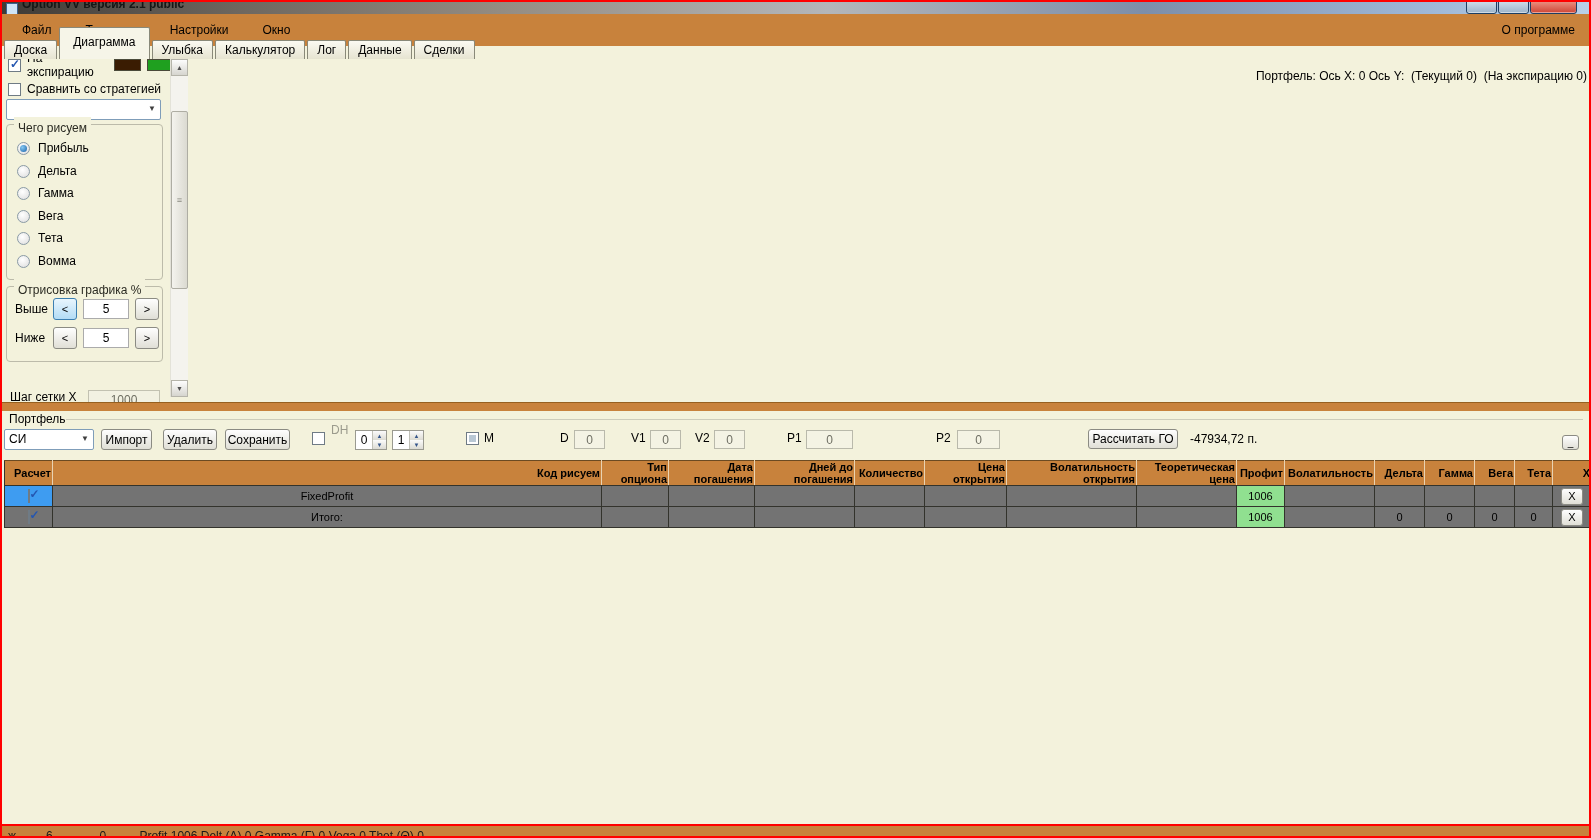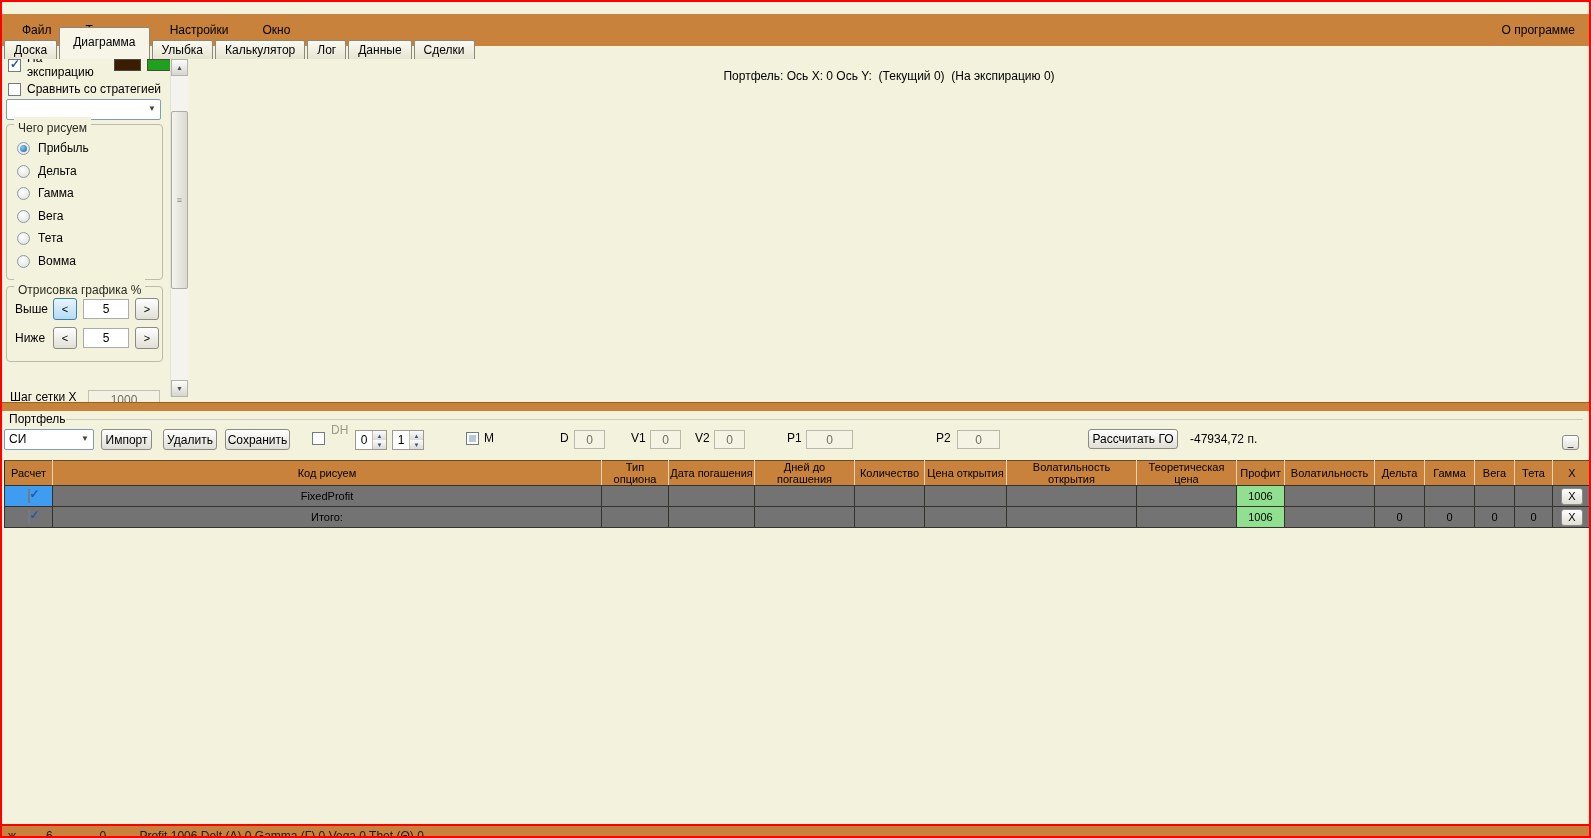--- a/index.html
+++ b/index.html
@@ -61,21 +61,21 @@
   
   .vscroll{position:relative;width:17px;height:338px;background:#f4f3ee;border-left:1px solid #e3e2d8;flex:none;}
   .vsb{position:absolute;left:0;width:17px;height:17px;background:linear-gradient(#fdfdfd,#d6d5cf);
     border:1px solid #b5b4aa;box-sizing:border-box;display:flex;align-items:center;justify-content:center;
     font-size:7px;color:#4f4f4f;}
   .vsb.up{top:0;} .vsb.down{bottom:0;}
   .vthumb{position:absolute;left:0;top:52px;width:17px;height:178px;border:1px solid #aeada3;border-radius:2px;
     background:linear-gradient(90deg,#f4f3ee,#dbdad1);box-sizing:border-box;display:flex;align-items:center;
     justify-content:center;font-size:9px;color:#8a8a80;}
   .chart{flex:1;position:relative;}
-  .chart-title{position:absolute;top:10px;left:3px;right:0;text-align:center;font-size:12px;white-space:pre;}
+  .chart-title{position:absolute;top:10px;left:3px;right:0;text-align:right;font-size:12px;white-space:pre;}
   
   .separator{position:absolute;top:400px;left:0;right:0;height:9px;background:#c8823c;border-top:1px solid #96601f;box-sizing:border-box;}
   
   .bottom{position:absolute;top:409px;left:2px;right:2px;height:415px;font-size:12px;}
   .grouplabel{position:absolute;top:1px;left:5px;font-size:12px;}
   .groupline{position:absolute;top:8px;left:62px;right:4px;height:1px;background:#cdccba;}
   .ctl{position:absolute;top:18px;height:21px;}
   #combo-si{top:18px;left:0;width:90px;height:21px;}
   #btn-import{left:97px;width:51px;}
   #btn-delete{left:159px;width:54px;}
@@ -97,38 +97,47 @@
   #d-label{left:556px;} #d-field{left:570px;width:31px;}
   #v1-label{left:627px;} #v1-field{left:646px;width:31px;}
   #v2-label{left:691px;} #v2-field{left:710px;width:31px;}
   #p1-label{left:783px;} #p1-field{left:802px;width:47px;}
   #p2-label{left:932px;} #p2-field{left:953px;width:43px;}
   #btn-calc{left:1084px;top:18px;width:90px;height:20px;position:absolute;}
   #go-value{position:absolute;left:1186px;top:21px;}
   #btn-collapse{position:absolute;right:8px;top:24px;width:17px;height:15px;font-size:10px;line-height:8px;}
   
   .ptable{position:absolute;top:49px;left:0;width:1587px;border-collapse:collapse;table-layout:fixed;font-size:11px;}
-  .ptable th{background:#c8823c;color:#000;font-weight:normal;height:15px;padding:0 1px;line-height:12px;
-    border-top:1px solid #6b4a22;border-bottom:1px solid #33332c;border-right:1px solid #e9d3b2;box-sizing:border-box;}
+  .ptable th{background:#c8823c;color:#000;font-weight:bold;height:15px;padding:0 1px;line-height:12px;
+    border-top:1px solid #6b4a22;border-bottom:1px solid #33332c;border-right:1px solid #e9d3b2;box-sizing:border-box;text-align:right;}
   .ptable th:first-child{border-left:1px solid #33332c;}
   .ptable th:last-child{border-right:1px solid #33332c;}
   .ptable td{background:#737373;border:1px solid #33332c;height:21px;padding:0;text-align:center;box-sizing:border-box;}
   .ptable td.profit{background:#90e090;}
   .ptable td.selcell{background:#3e9cf1;}
   .ptable td .cb{margin:0 auto;}
   .xbtn{width:22px;height:17px;margin:0 auto;font-size:11px;}
   
   .statusbar{position:absolute;left:0;right:0;bottom:0;height:12px;background:#c8823c;border-top:2px solid #f00;overflow:hidden;box-sizing:border-box;}
   .statusbar .stext{position:absolute;left:6px;top:3px;font-size:12px;white-space:pre;color:#161616;}
 </style>
 </head>
 <body>
 
 <div class="screen">
 
+  <div class="titlebar">
+    <div class="app-icon"></div>
+    <div class="title">Option VV версия 2.1 public</div>
+    <div class="winbtns">
+      <div class="wb"></div>
+      <div class="wb"></div>
+      <div class="wb close"></div>
+    </div>
+  </div>
 
   <div class="menubar">
     <span class="mitem">Файл</span>
     <span class="mitem">Торговля</span>
     <span class="mitem">Настройки</span>
     <span class="mitem">Окно</span>
     <span class="spacer"></span>
     <span class="mitem about">О программе</span>
   </div>
 

